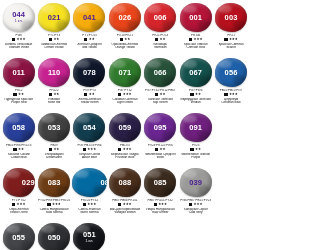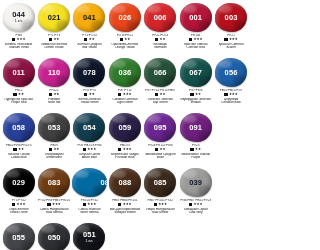--- a/index.html
+++ b/index.html
@@ -124,21 +124,21 @@
     letter-spacing: -0.05px;
   }
   .name-en {
     font-size: 3.2px;
     color: #111;
     line-height: 1.1;
     white-space: nowrap;
     overflow: hidden;
     letter-spacing: -0.05px;
   }
-  .light { color: #0f172a; }
+  .light { color: #4c1d95; }
   .dark { color: #ffffff; }
 </style>
 </head>
 <body>
 
 <div id="chart">
     <div class="row">
       <div class="cell">
         <div class="blob-wrap">
           <div class="blob light" style="background: rgb(244, 242, 239);">
@@ -298,21 +298,21 @@
             <span class="opacity-box op-full"></span>
             <span class="stars">★★</span>
           </div>
           <div class="name-ru">Желто-Зеленая</div>
           <div class="name-en">Yellow Green</div>
         </div>
       </div>
       <div class="cell">
         <div class="blob-wrap">
           <div class="blob dark" style="background: rgb(47, 122, 44);">
-            <div class="code">036</div>
+            <div class="code">071</div>
           </div>
         </div>
         <div class="meta">
           <div class="pig">PG7:PY42</div>
           <div class="marks">
             <span class="opacity-box op-full"></span>
             <span class="stars">★★★</span>
           </div>
           <div class="name-ru">Соковая Светлая</div>
           <div class="name-en">Light Green</div>
@@ -461,21 +461,21 @@
             <span class="stars">★★</span>
           </div>
           <div class="name-ru">Фиолетовая Темная</div>
           <div class="name-en">Purple</div>
         </div>
       </div>
     </div>
     <div class="row">
       <div class="cell">
         <div class="blob-wrap">
-          <div class="blob dark" style="background: #000000;">
+          <div class="blob dark" style="background: #7f1d1d; align-items: flex-end;">
             <div class="code">029</div>
           </div>
         </div>
         <div class="meta">
           <div class="pig">PY1:PY42</div>
           <div class="marks">
             <span class="opacity-box op-full"></span>
             <span class="stars">★★★</span>
           </div>
           <div class="name-ru">Охра Желтая</div>

